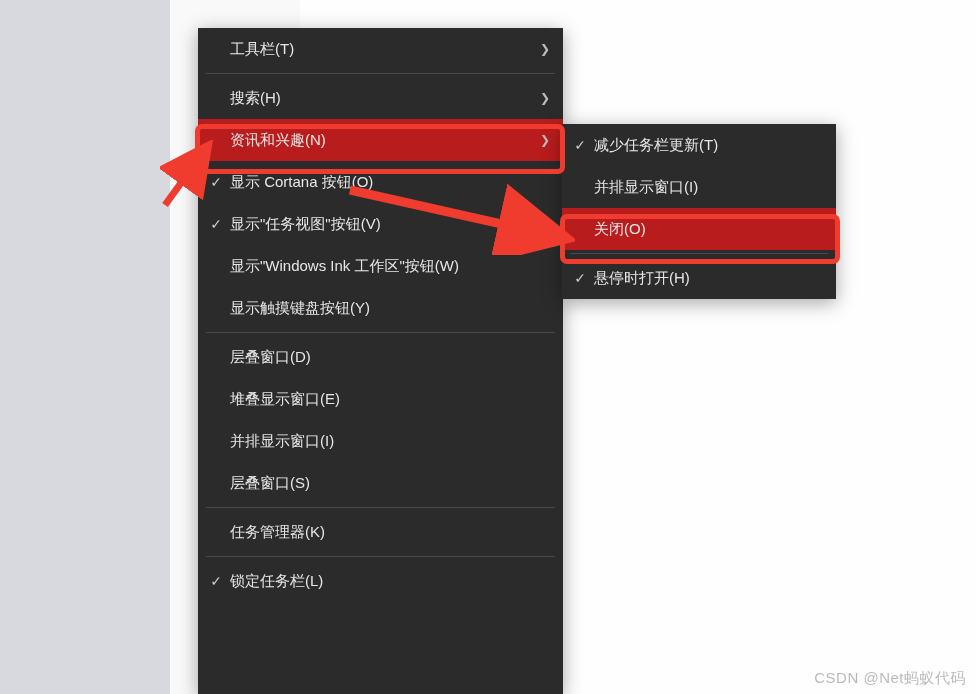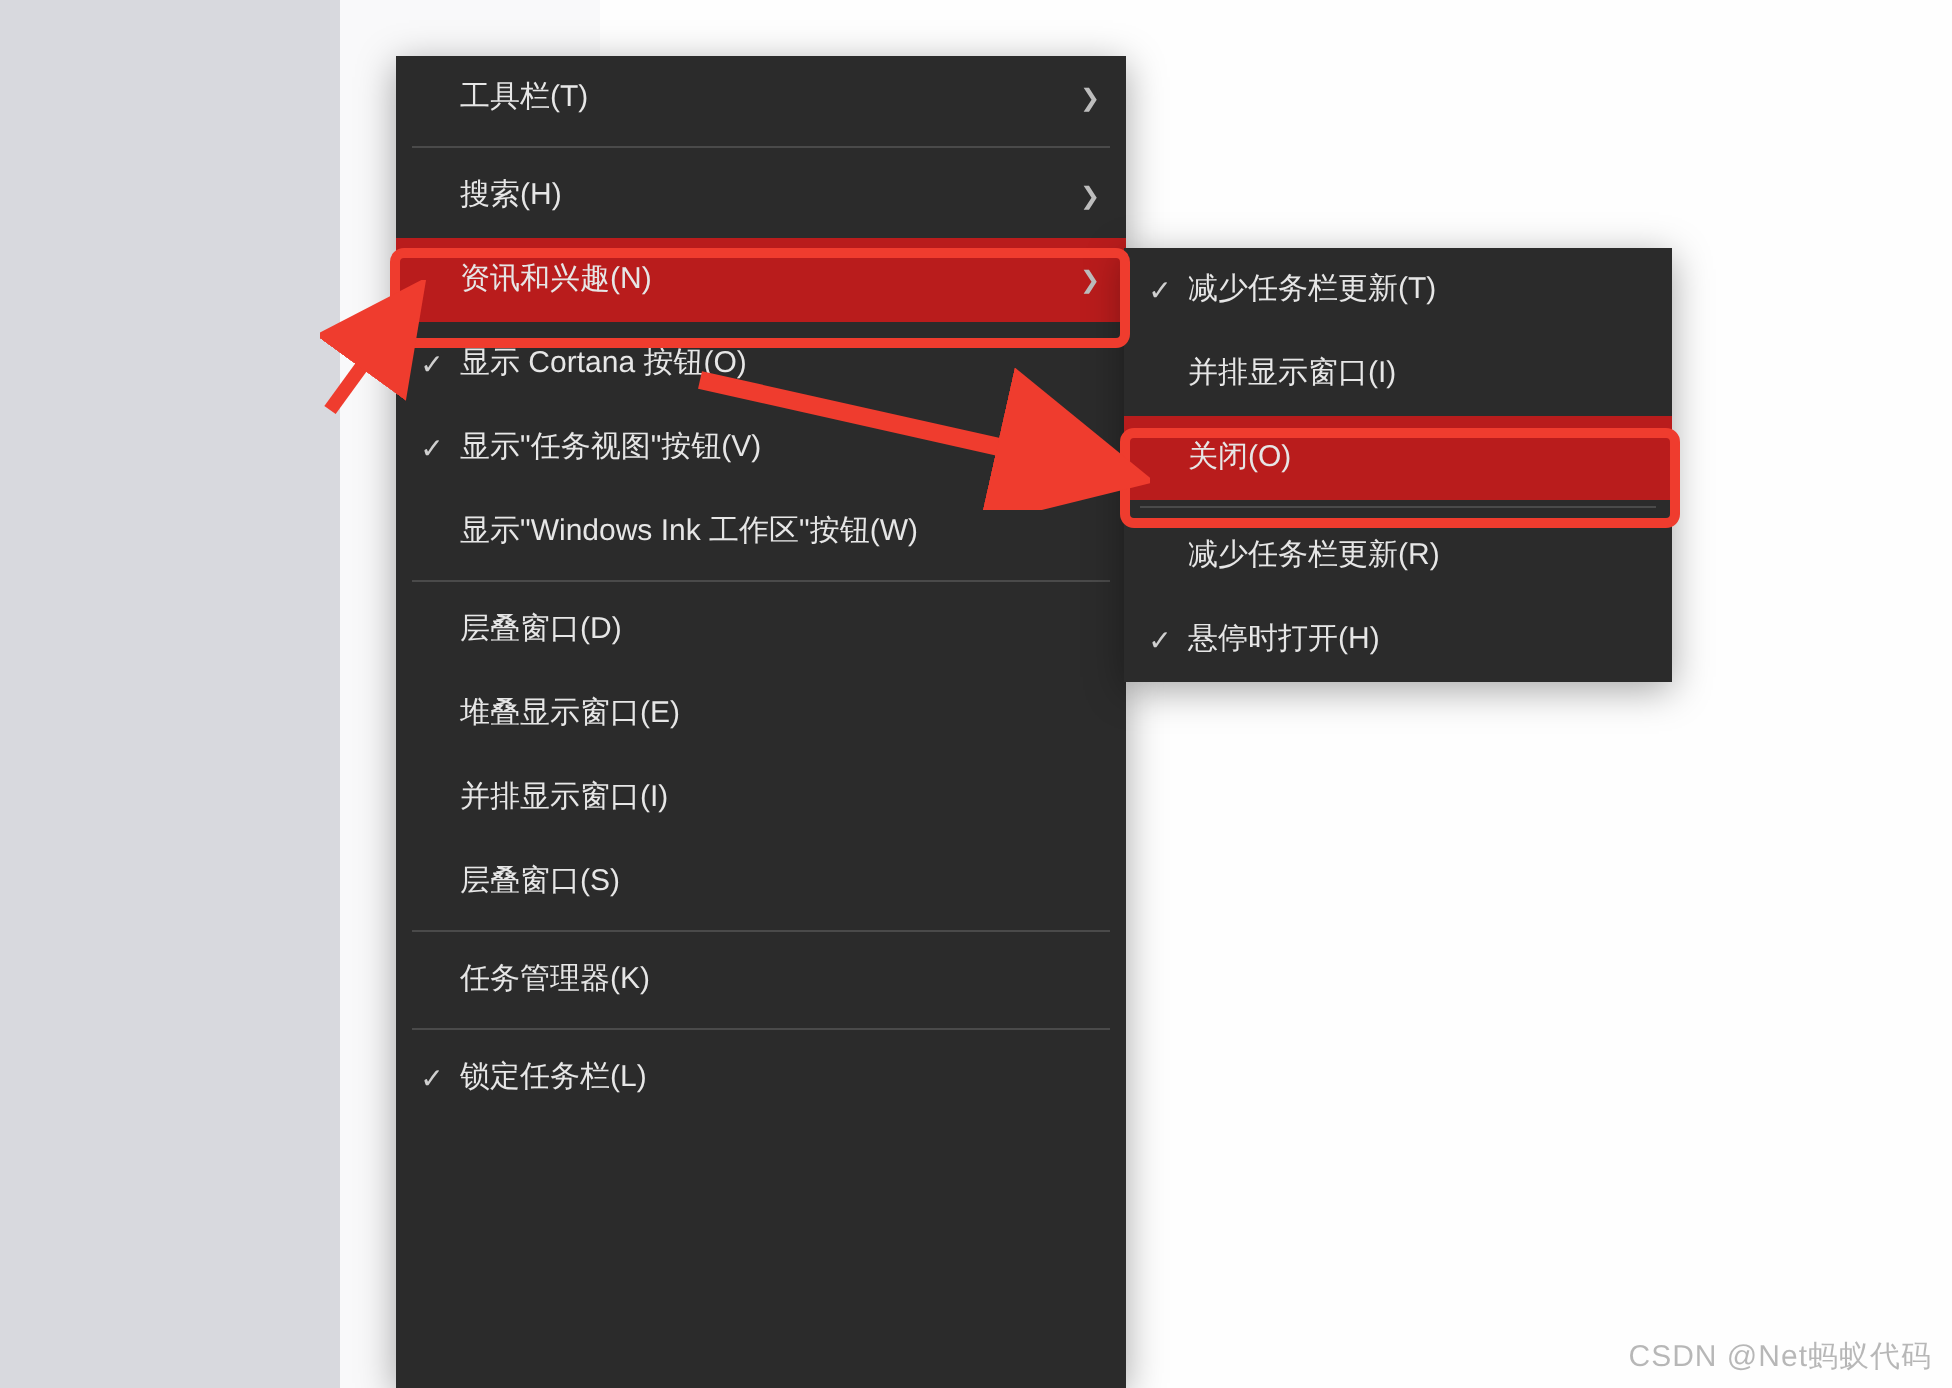--- a/index.html
+++ b/index.html
@@ -171,20 +171,23 @@
     <div class="item">
       <span class="check">✓</span>
       <span>显示"任务视图"按钮(V)</span>
     </div>
 
 
     <div class="item">
       <span>显示"Windows Ink 工作区"按钮(W)</span>
     </div>
 
+    <div class="item">
+      <span>显示触摸键盘按钮(Y)</span>
+    </div>
 
     <div class="sep"></div>
 
     <div class="item">
       <span>层叠窗口(D)</span>
     </div>
     <div class="item">
       <span>堆叠显示窗口(E)</span>
     </div>
     <div class="item">
@@ -213,23 +216,20 @@
       <span class="check">✓</span>
       <span>减少任务栏更新(T)</span>
     </div>
     <div class="item">
       <span>并排显示窗口(I)</span>
     </div>
     <div class="item hover">
       <span>关闭(O)</span>
     </div>
     <div class="sep"></div>
-    <div class="item">
-      <span>减少任务栏更新(R)</span>
-    </div>
     <div class="item">
       <span class="check">✓</span>
       <span>悬停时打开(H)</span>
     </div>
   </div>
 
   <div class="redbox" id="red1"></div>
   <div class="redbox" id="red2"></div>
 
   <svg class="arrow-svg" style="left:160px; top:140px; width:60px; height:70px;" viewBox="0 0 60 70">

